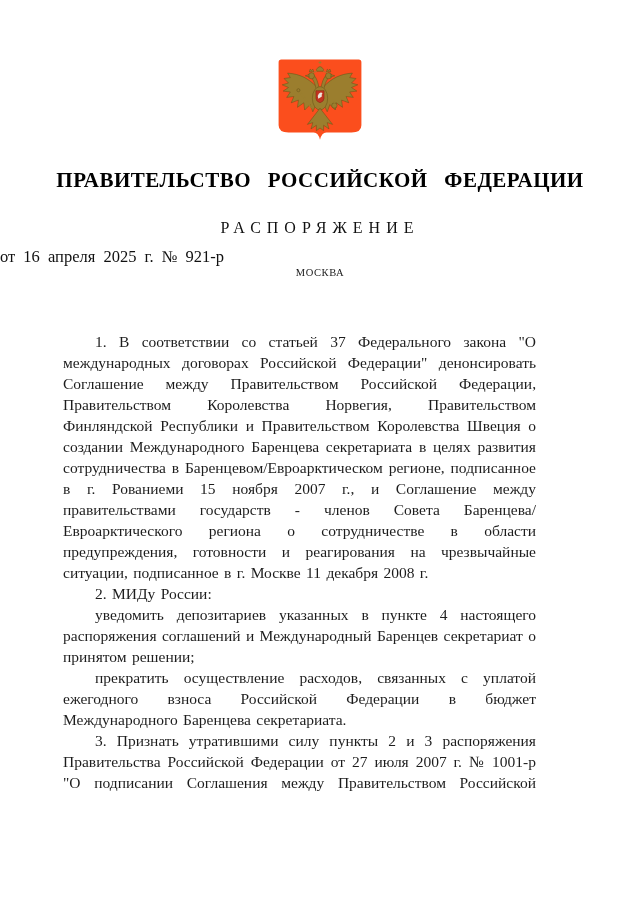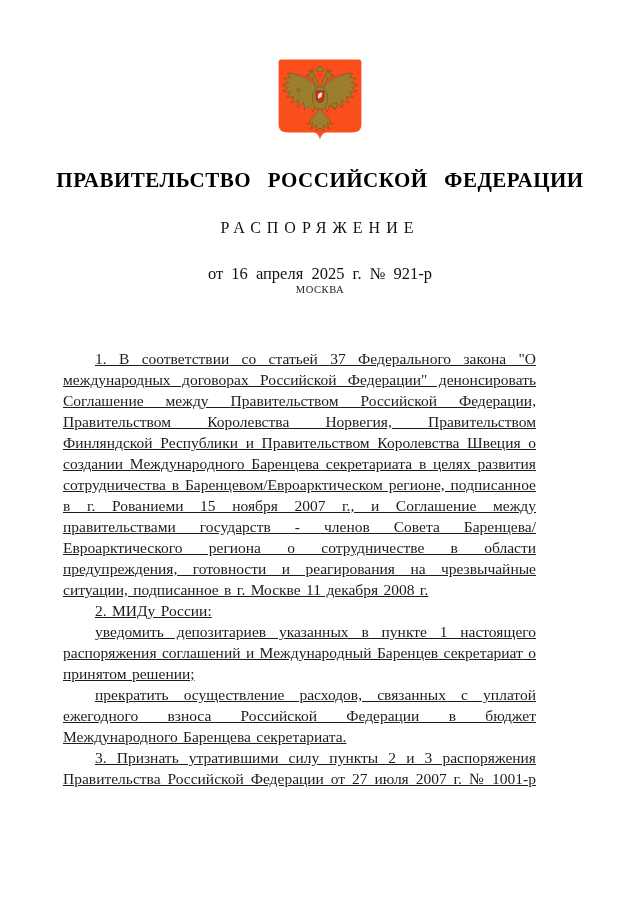--- a/index.html
+++ b/index.html
@@ -34,36 +34,34 @@
     color: #000000;
   }
   .doc-type {
     margin-top: 26px;
     text-align: center;
     font-size: 16px;
     letter-spacing: 6px;
     color: #111111;
   }
   .date-line {
-    margin-top: 27px;
-    text-align: center;
+    margin-top: 10px;
     font-size: 16.5px;
     word-spacing: 4px;
     color: #111111;
   }
   .city {
     text-align: center;
     font-size: 10.5px;
     letter-spacing: 0.6px;
     color: #1a1a1a;
   }
   .body-text {
     margin: 53px 104px 0 63px;
     color: var(--text, #1d1d1d);
-    text-decoration: underline;
   }
   .body-text p {
     margin: 0;
     font-size: 15.5px;
     line-height: 21px;
     text-align: justify;
     text-align-last: left;
     text-indent: 32px;
     word-spacing: 1.5px;
   }
@@ -119,18 +117,18 @@
 
   <div class="doc-type">РАСПОРЯЖЕНИЕ</div>
 
   <div class="date-line">от 16 апреля 2025 г. № 921-р</div>
 
   <div class="city">МОСКВА</div>
 
   <div class="body-text">
     <p>1. В соответствии со статьей 37 Федерального закона "О международных договорах Российской Федерации" денонсировать Соглашение между Правительством Российской Федерации, Правительством Королевства Норвегия, Правительством Финляндской Республики и Правительством Королевства Швеция о создании Международного Баренцева секретариата в целях развития сотрудничества в Баренцевом/Евроарктическом регионе, подписанное в г. Рованиеми 15 ноября 2007 г., и Соглашение между правительствами государств - членов Совета Баренцева/Евроарктического региона о сотрудничестве в области предупреждения, готовности и реагирования на чрезвычайные ситуации, подписанное в г. Москве 11 декабря 2008 г.</p>
     <p>2. МИДу России:</p>
-    <p>уведомить депозитариев указанных в пункте 1 настоящего распоряжения соглашений и Международный Баренцев секретариат о принятом решении;</p>
+    <p>уведомить депозитариев указанных в пункте 4 настоящего распоряжения соглашений и Международный Баренцев секретариат о принятом решении;</p>
     <p>прекратить осуществление расходов, связанных с уплатой ежегодного взноса Российской Федерации в бюджет Международного Баренцева секретариата.</p>
     <p class="justify-last">3. Признать утратившими силу пункты 2 и 3 распоряжения Правительства Российской Федерации от 27 июля 2007 г. № 1001-р "О подписании Соглашения между Правительством Российской Федерации, Правительством Королевства Норвегия, Правительством Финляндской Республики и Правительством Королевства Швеция о создании Международного Баренцева секретариата в целях</p>
   </div>
 
 </div>
 
 </body></html>

